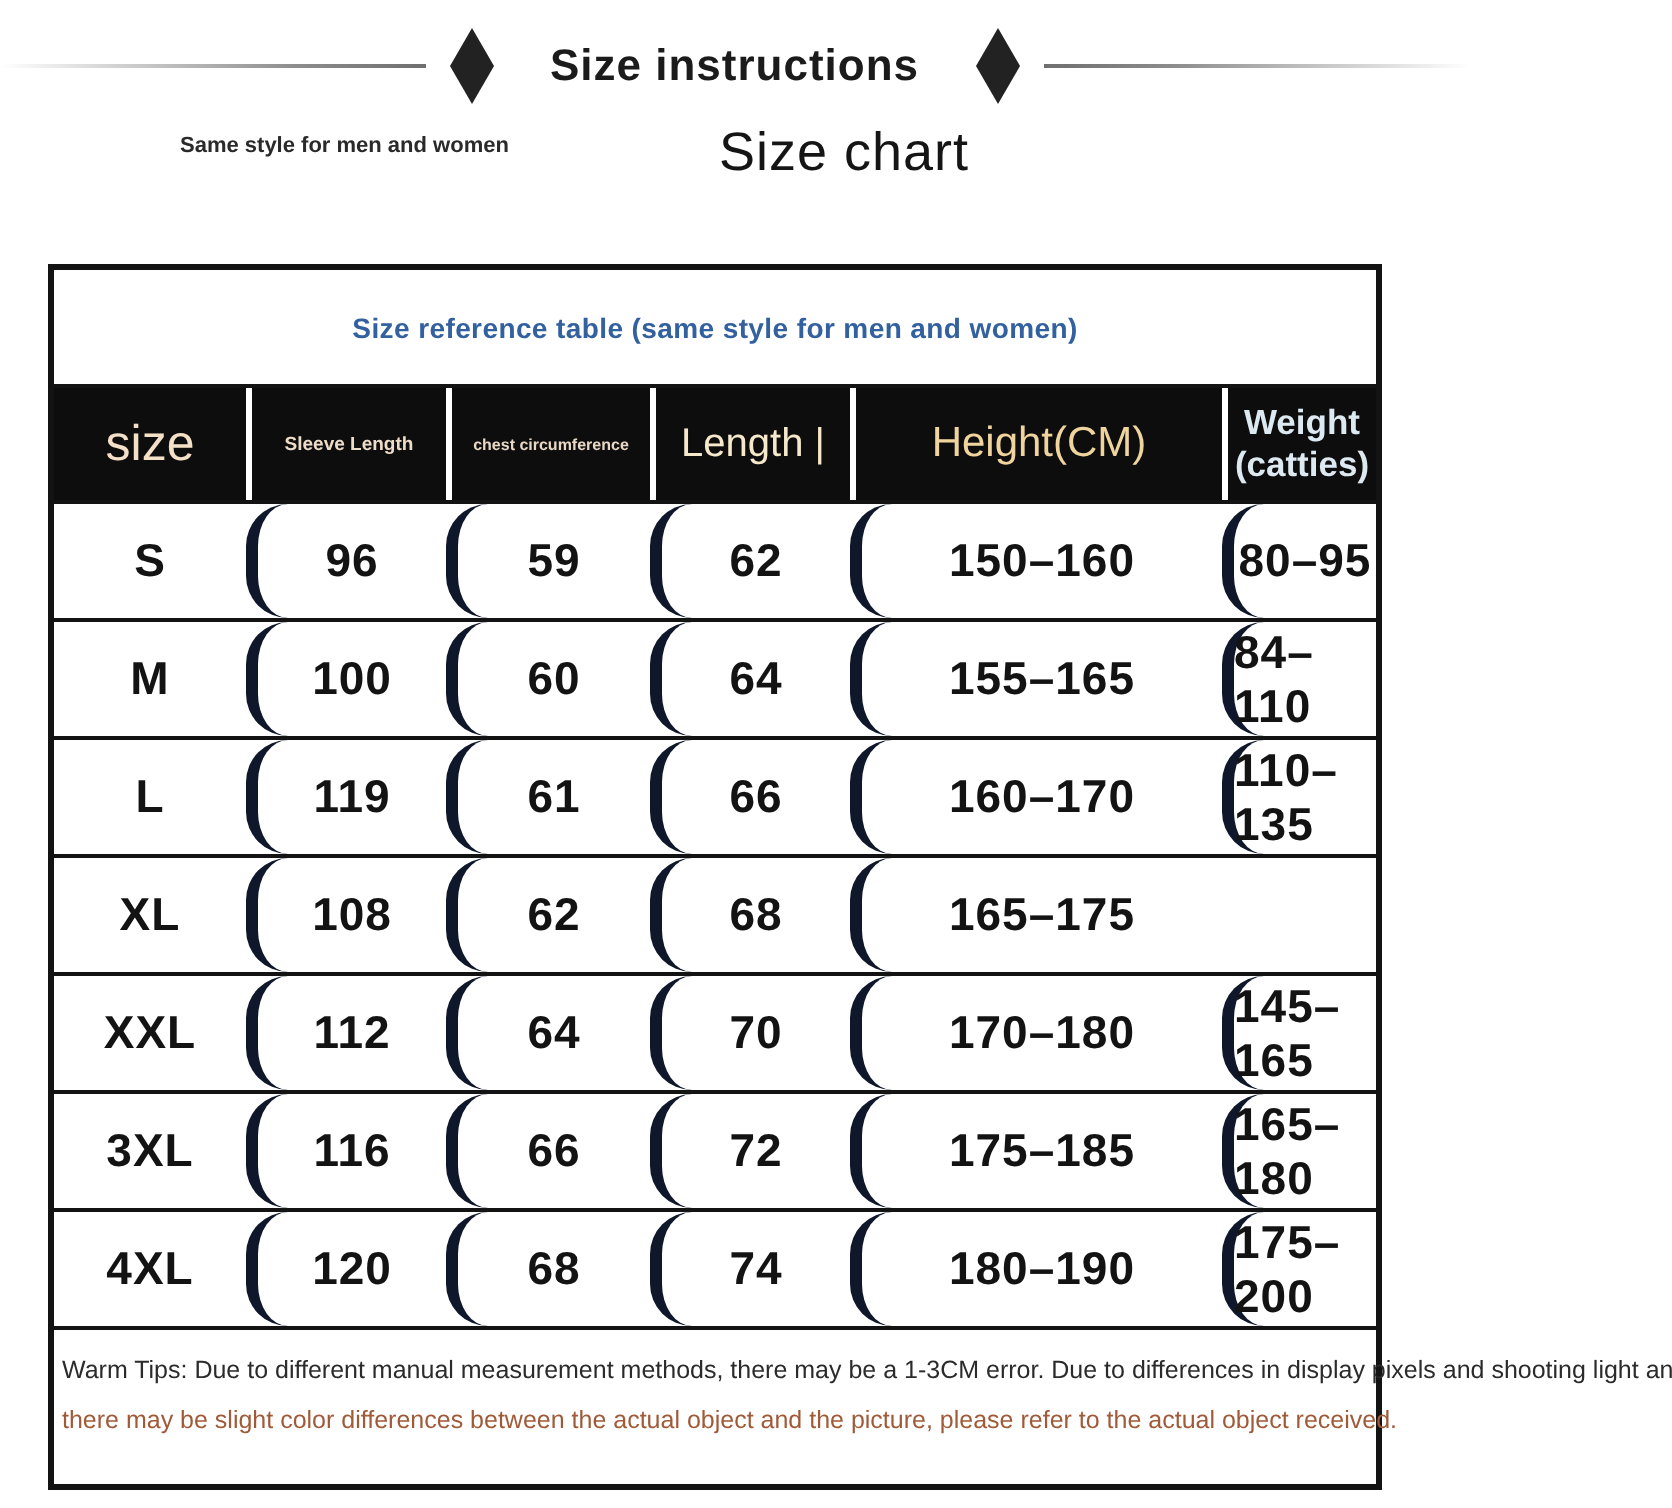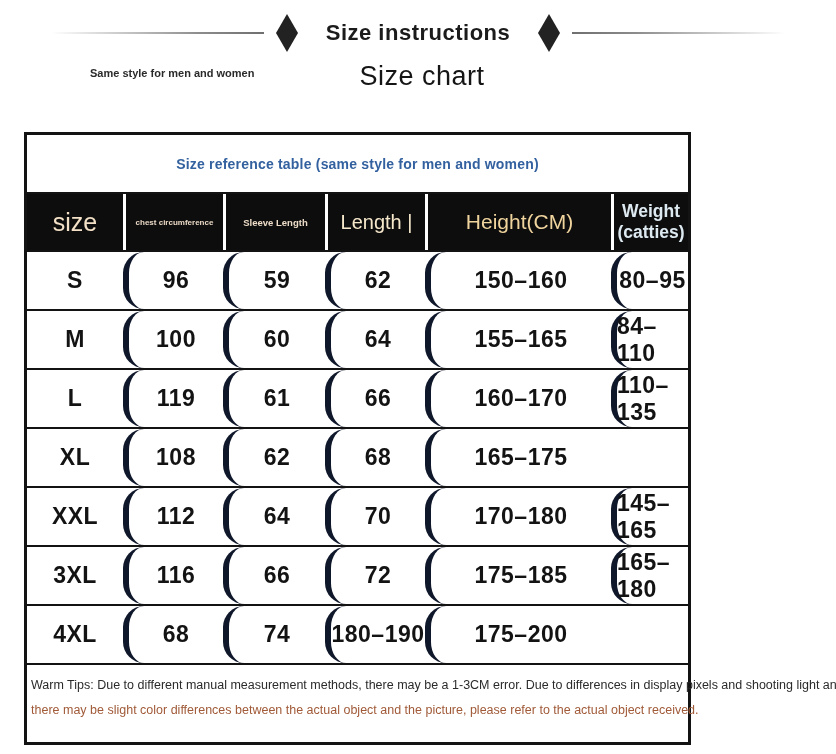--- a/index.html
+++ b/index.html
@@ -15,21 +15,20 @@
 
   
   .decor-row {
     position: absolute;
     top: 12px;
     left: 0;
     width: 100%;
     height: 42px;
     display: flex;
     align-items: center;
-    justify-content: center;
   }
   .rule { height: 2px; width: 213px; flex: 0 0 auto; }
   .rule-left  { background: linear-gradient(to right, rgba(130,130,130,0), #8c8c8c 70%, #6f6f6f); margin-right: 12px; }
   .rule-right { background: linear-gradient(to left,  rgba(130,130,130,0), #8c8c8c 70%, #6f6f6f); margin-left: 12px; }
   .diamond { width: 22px; height: 38px; flex: 0 0 auto; display: inline-block; }
   .diamond svg { display: block; }
   .decor-title {
     font-size: 22px;
     font-weight: 600;
     color: #1b1b1b;
@@ -151,22 +150,22 @@
 
   <div class="unisex-note">Same style for men and women</div>
   <div class="page-title">Size chart</div>
 
   <div class="size-table">
 
     <div class="caption-row">Size reference table (same style for men and women)</div>
 
     <div class="grid-row header-row">
       <div class="hcell h-size">size</div>
+      <div class="hcell h-sleeve">Sleeve Length</div>
       <div class="hcell h-chest">chest circumference</div>
-      <div class="hcell h-sleeve">Sleeve Length</div>
       <div class="hcell h-length">Length |</div>
       <div class="hcell h-height">Height(CM)</div>
       <div class="hcell h-weight">Weight (catties)</div>
     </div>
 
     <div class="grid-row data-row">
       <div class="dcell">S</div>
       <div class="dcell">96</div>
       <div class="dcell">59</div>
       <div class="dcell">62</div>
@@ -213,20 +212,21 @@
       <div class="dcell">3XL</div>
       <div class="dcell">116</div>
       <div class="dcell">66</div>
       <div class="dcell">72</div>
       <div class="dcell">175–185</div>
       <div class="dcell">165–180</div>
     </div>
 
     <div class="grid-row data-row">
       <div class="dcell">4XL</div>
+      <div class="dcell">120</div>
       <div class="dcell">68</div>
       <div class="dcell">74</div>
       <div class="dcell">180–190</div>
       <div class="dcell">175–200</div>
     </div>
 
     <div class="tips-row">
       <div class="tips-line1">Warm Tips: Due to different manual measurement methods, there may be a 1-3CM error. Due to differences in display pixels and shooting light angles,</div>
       <div class="tips-line2">there may be slight color differences between the actual object and the picture, please refer to the actual object received.</div>
     </div>

